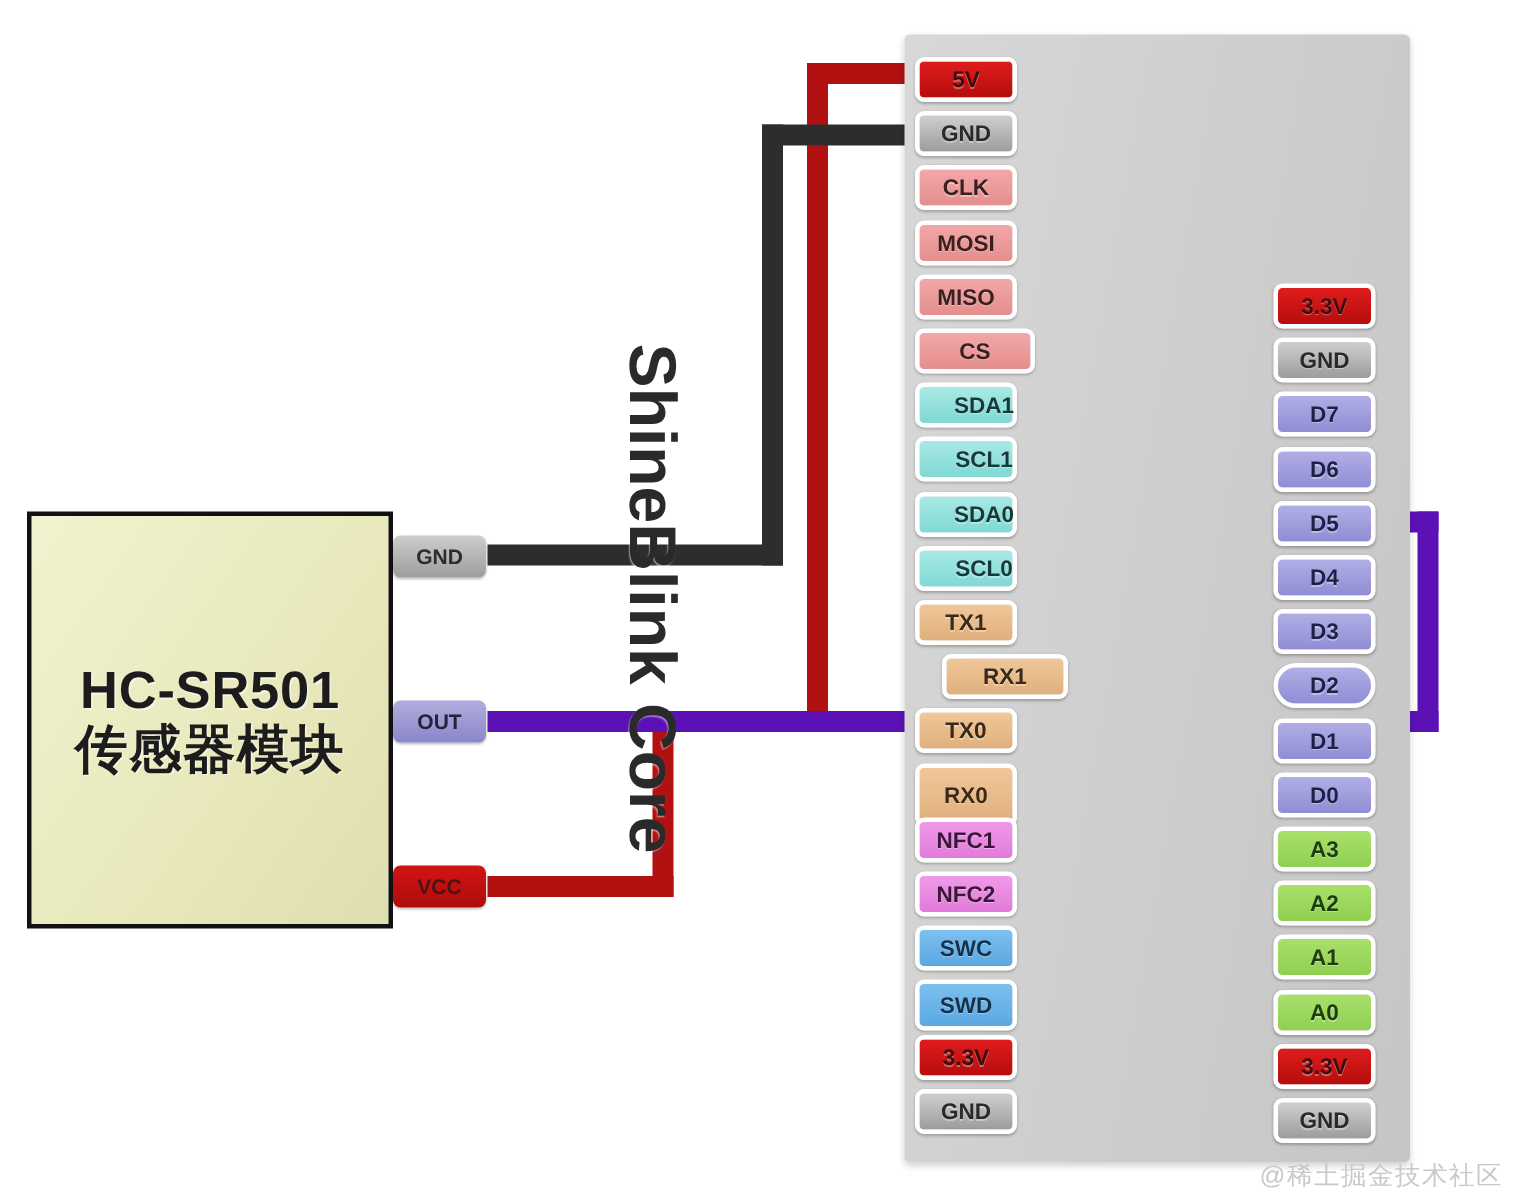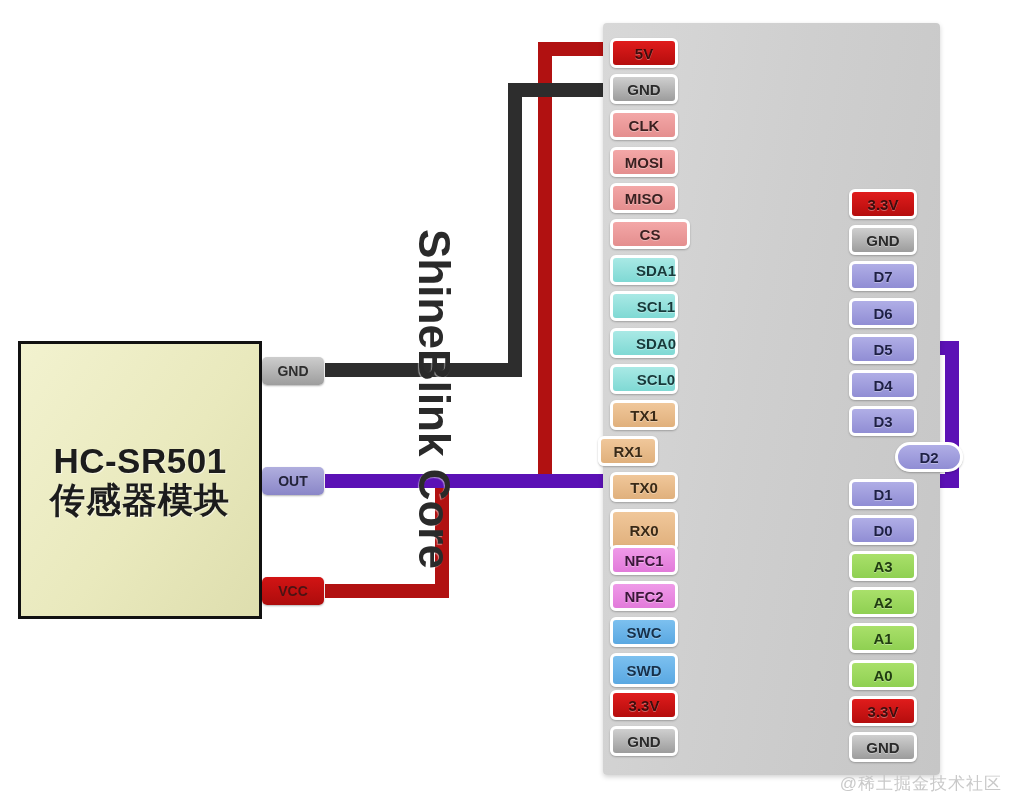--- a/index.html
+++ b/index.html
@@ -218,21 +218,21 @@
     </div>
     <div class="pin c-cyan" style="left: 610px; top: 328px; width: 68px; height: 30px;">
       <span>SDA0</span>
     </div>
     <div class="pin c-cyan" style="left: 610px; top: 364px; width: 68px; height: 30px;">
       <span>SCL0</span>
     </div>
     <div class="pin c-tan" style="left: 610px; top: 400px; width: 68px; height: 30px;">
       <span>TX1</span>
     </div>
-    <div class="pin c-tan" style="left: 598px; top: 436px; width: 60px; height: 30px;">
+    <div class="pin c-tan" style="left: 628px; top: 436px; width: 84px; height: 30px;">
       <span>RX1</span>
     </div>
     <div class="pin c-tan" style="left: 610px; top: 472px; width: 68px; height: 30px;">
       <span>TX0</span>
     </div>
     <div class="pin c-tan" style="left: 610px; top: 509px; width: 68px; height: 42px;">
       <span>RX0</span>
     </div>
     <div class="pin c-mag" style="left: 610px; top: 545px; width: 68px; height: 30px;">
       <span>NFC1</span>
@@ -266,21 +266,21 @@
     </div>
     <div class="pin c-purple" style="left: 849px; top: 334px; width: 68px; height: 30px;">
       <span>D5</span>
     </div>
     <div class="pin c-purple" style="left: 849px; top: 370px; width: 68px; height: 30px;">
       <span>D4</span>
     </div>
     <div class="pin c-purple" style="left: 849px; top: 406px; width: 68px; height: 30px;">
       <span>D3</span>
     </div>
-    <div class="pin c-purple" style="left: 895px; top: 442px; width: 68px; height: 30px; border-radius: 15px;">
+    <div class="pin c-purple" style="left: 849px; top: 442px; width: 68px; height: 30px; border-radius: 15px;">
       <span>D2</span>
     </div>
     <div class="pin c-purple" style="left: 849px; top: 479px; width: 68px; height: 30px;">
       <span>D1</span>
     </div>
     <div class="pin c-purple" style="left: 849px; top: 515px; width: 68px; height: 30px;">
       <span>D0</span>
     </div>
     <div class="pin c-green" style="left: 849px; top: 551px; width: 68px; height: 30px;">
       <span>A3</span>

